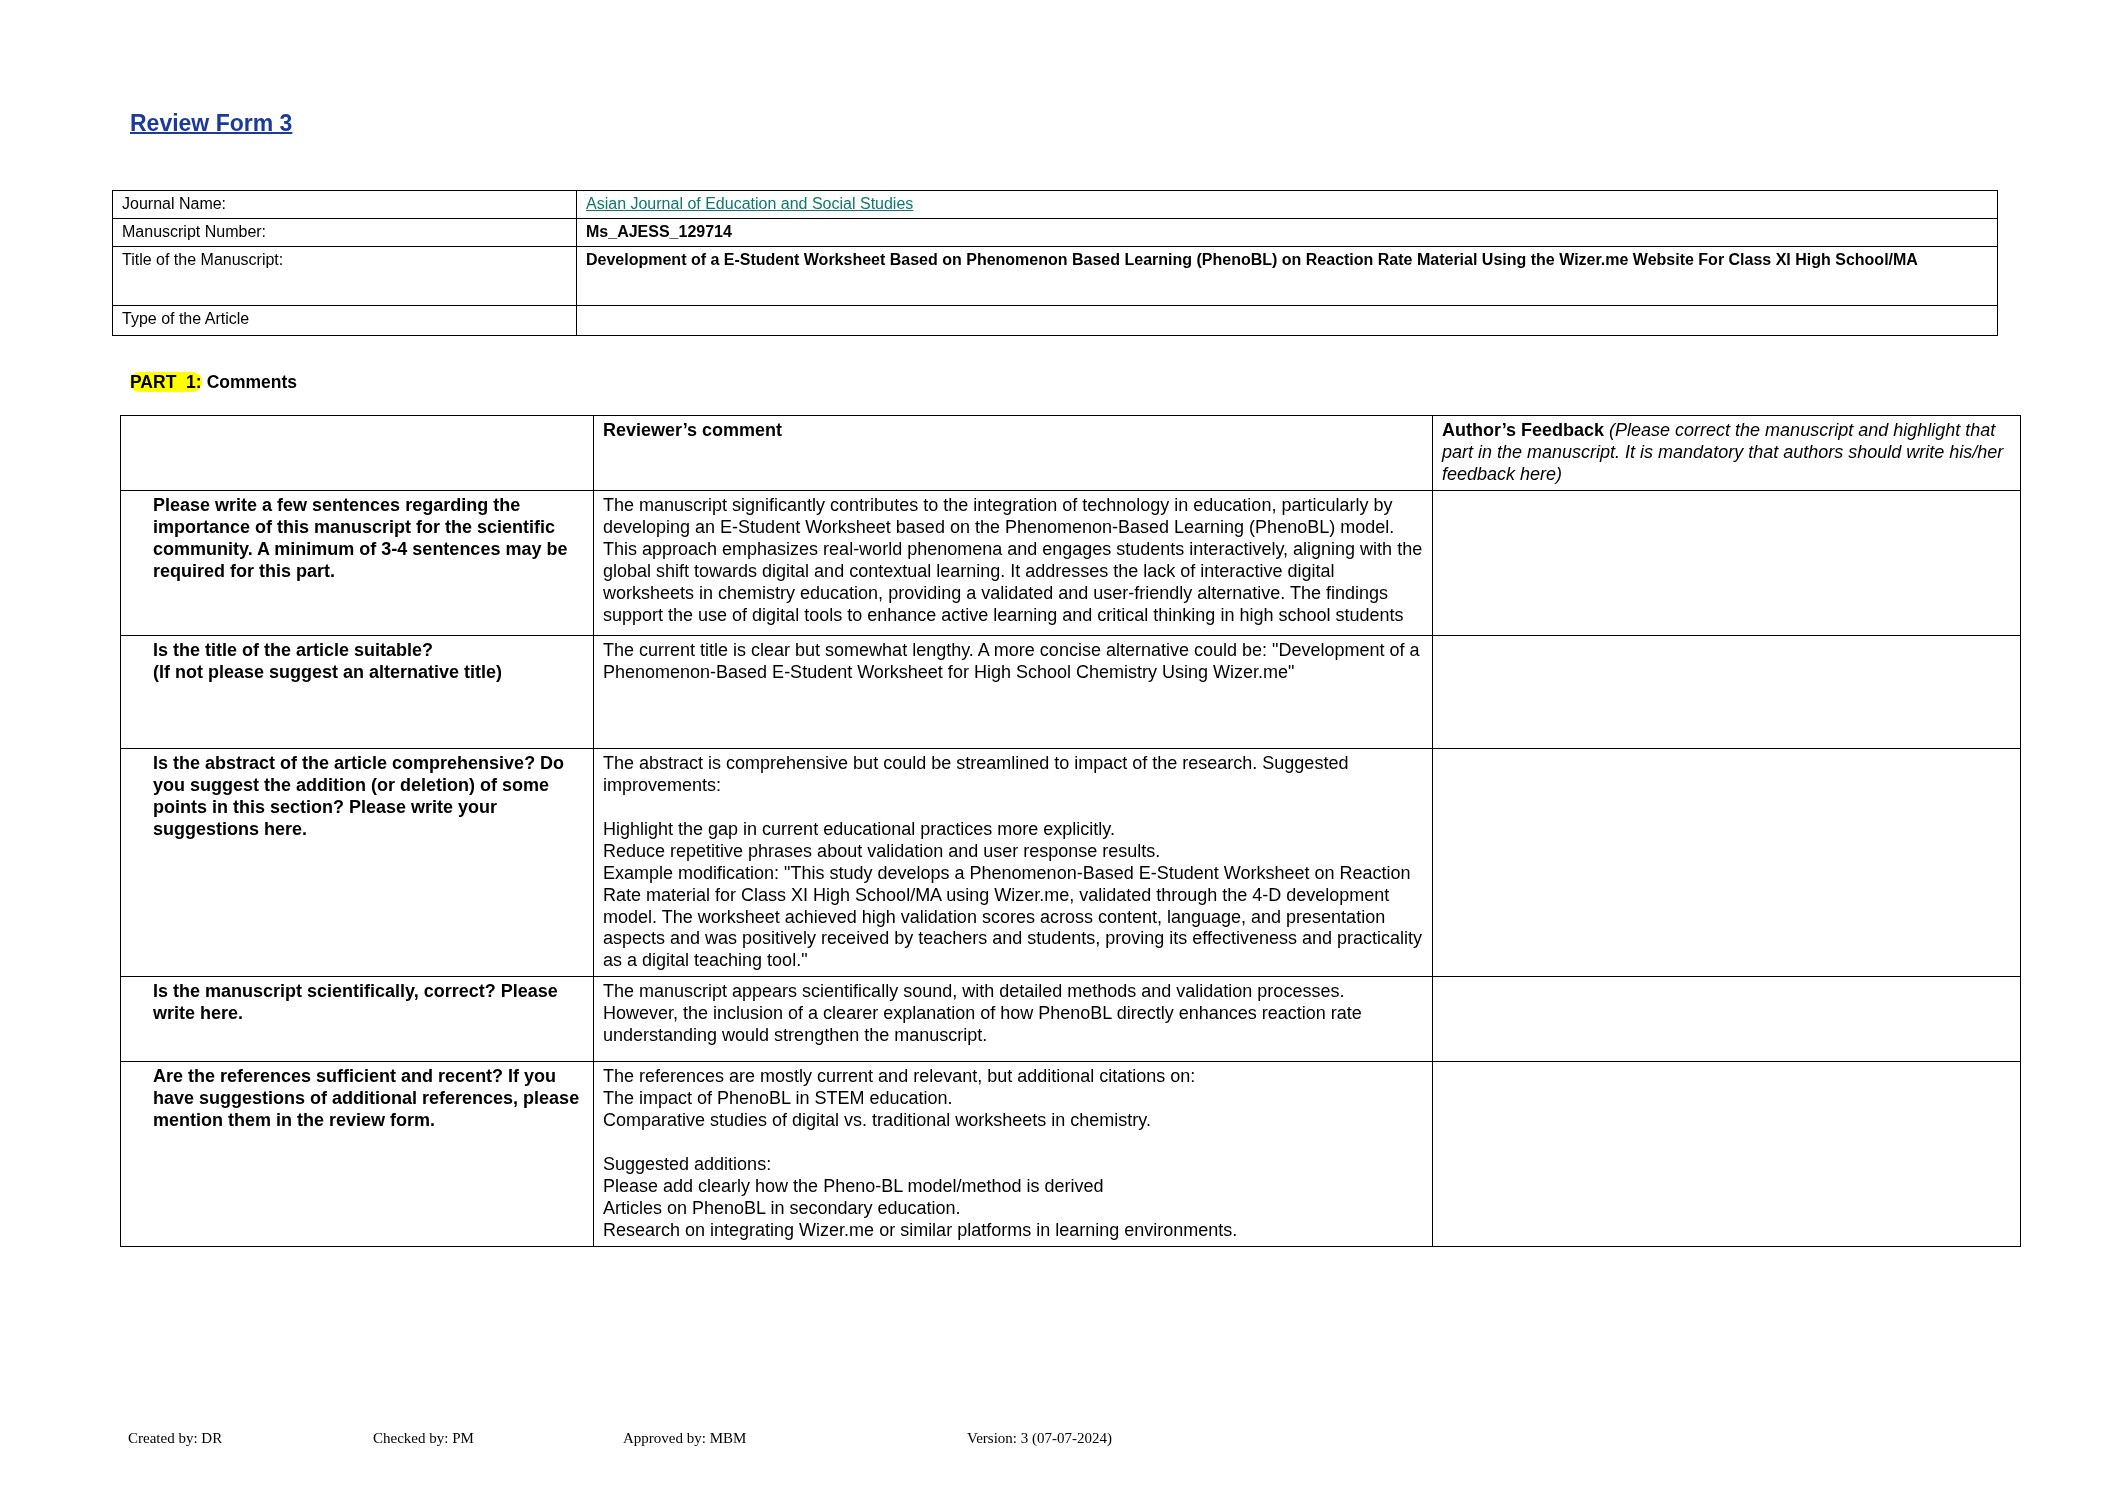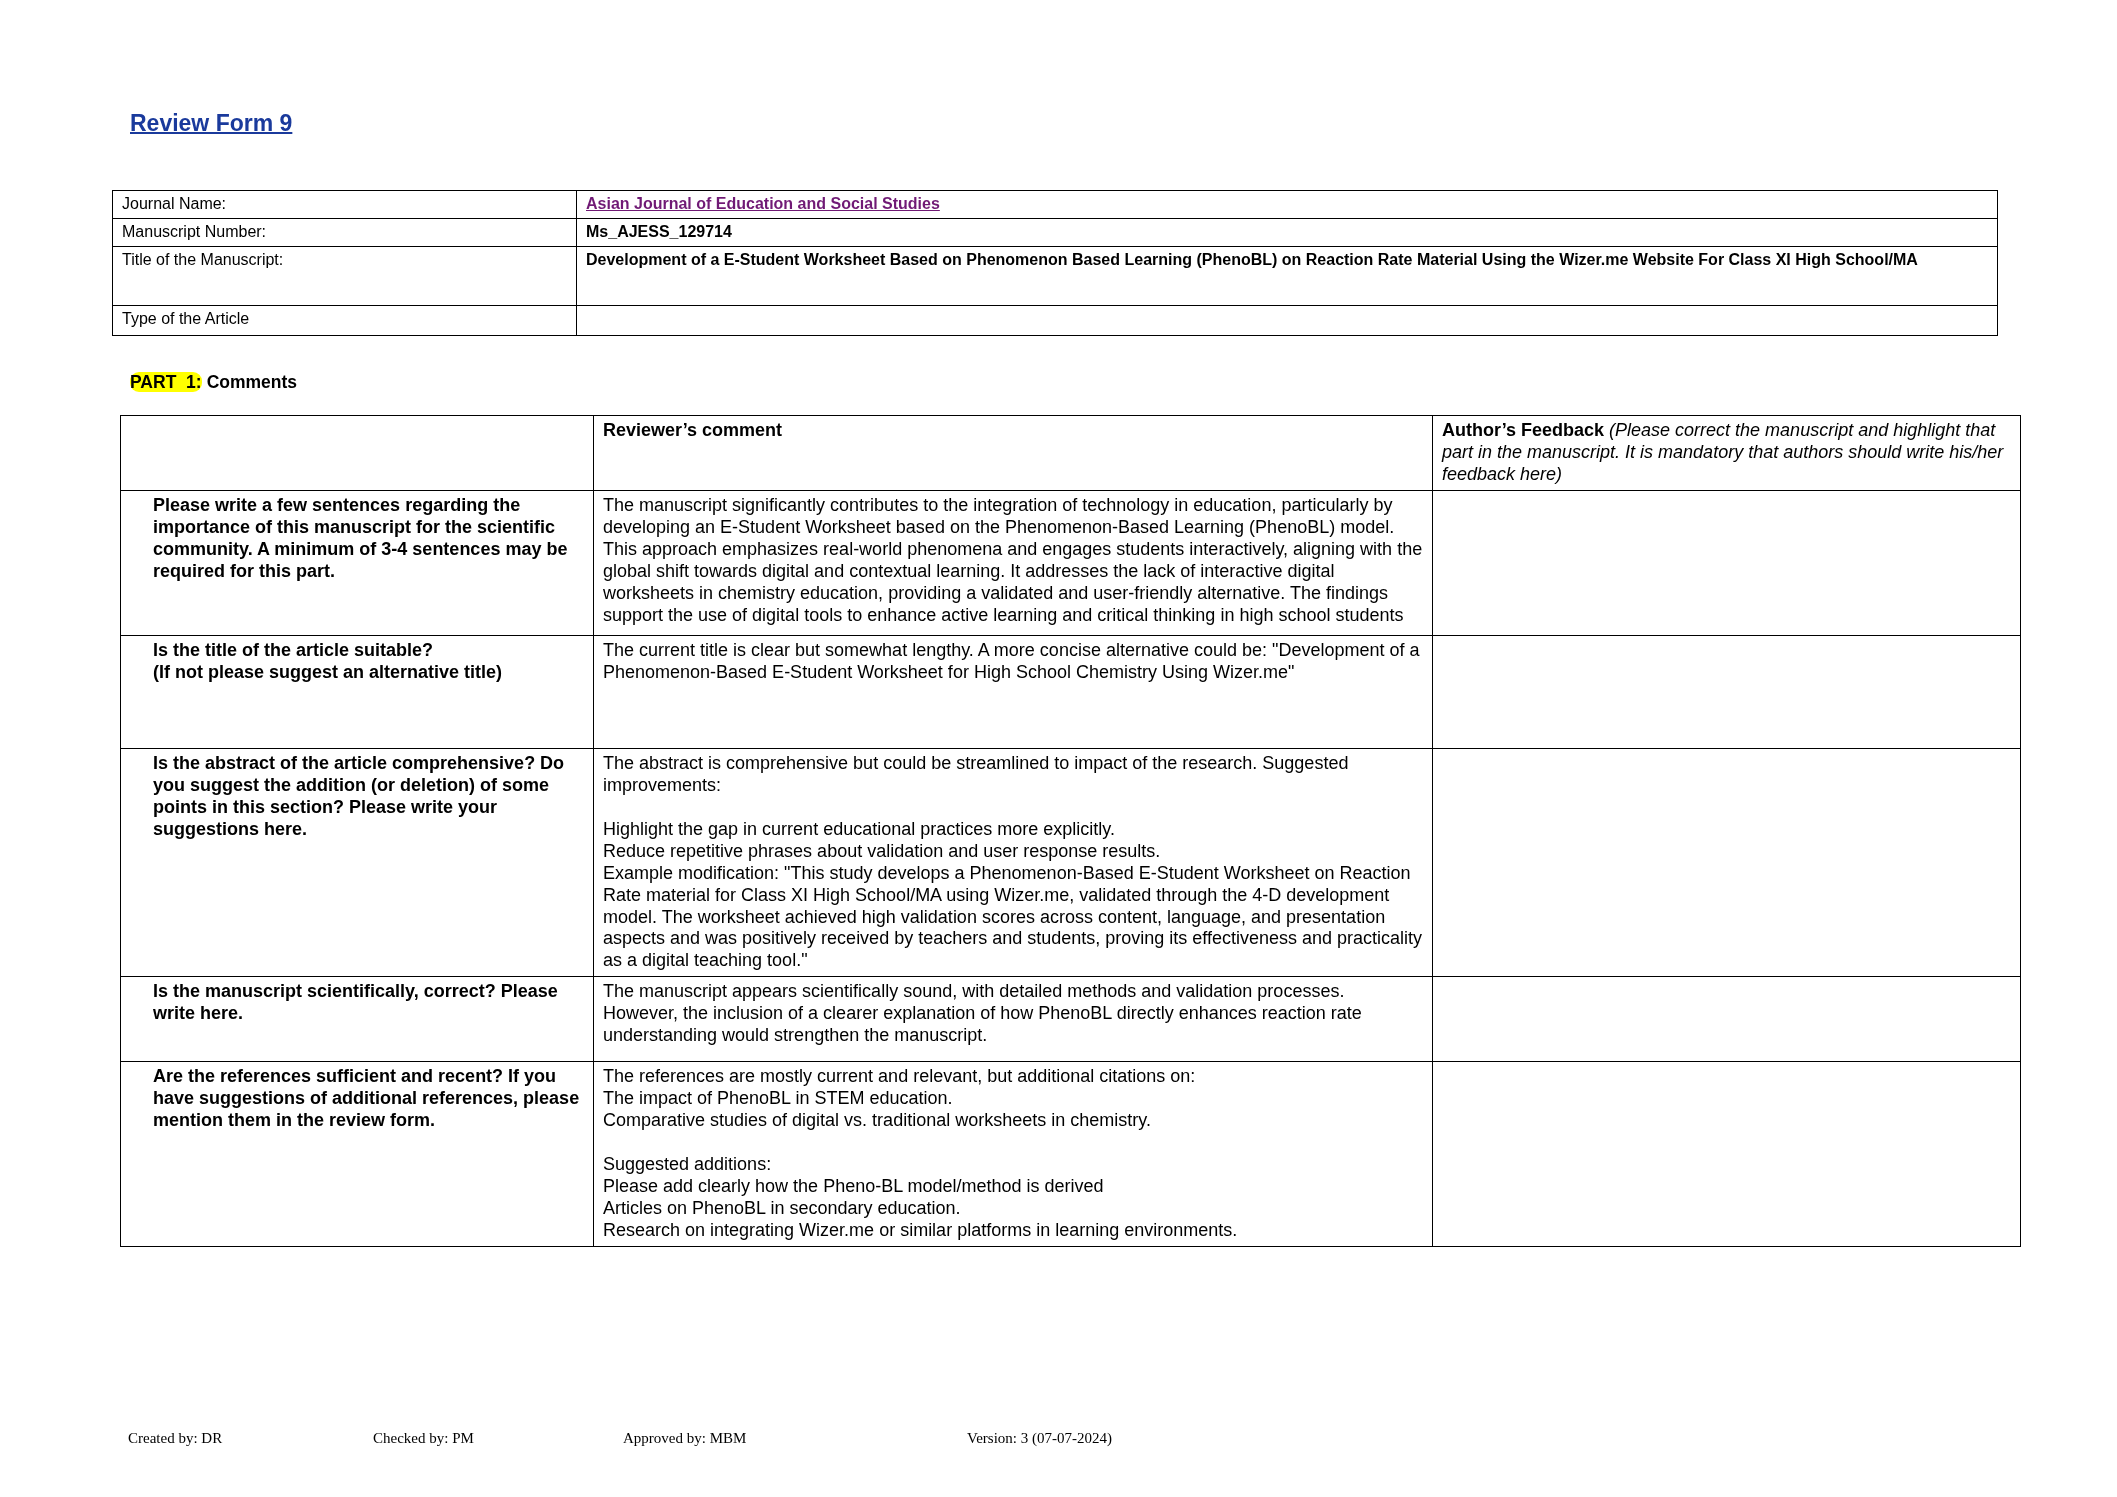--- a/index.html
+++ b/index.html
@@ -37,22 +37,22 @@
     padding: 3px 9px;
     font-size: 16px;
     line-height: 1.25;
   }
   .row-journal   { height: 28px; }
   .row-msnum     { height: 28px; }
   .row-mstitle   { height: 59px; }
   .row-articletype { height: 30px; }
   .info-value { font-weight: bold; }
   .link {
-    color: #701a75;
-    font-weight: bold;
+    color: #0f766e;
+    font-weight: normal;
     text-decoration: underline;
     cursor: pointer;
   }
   
   .part-heading {
     position: absolute;
     left: 130px;
     top: 372px;
     font-size: 17.5px;
     font-weight: bold;
@@ -104,21 +104,21 @@
   .foot-created  { left: 128px; }
   .foot-checked  { left: 373px; }
   .foot-approved { left: 623px; }
   .foot-version  { left: 967px; }
 </style>
 </head>
 <body>
 
 <div class="page">
 
-  <div class="doc-title">Review Form 9</div>
+  <div class="doc-title">Review Form 3</div>
 
   <table class="info-table">
     <colgroup>
         <col style="width:464px">
         <col>
       </colgroup>
     <tbody>
       <tr class="row-journal">
         <td>Journal Name:</td>
         <td><a class="link">Asian Journal of Education and Social Studies</a></td>

